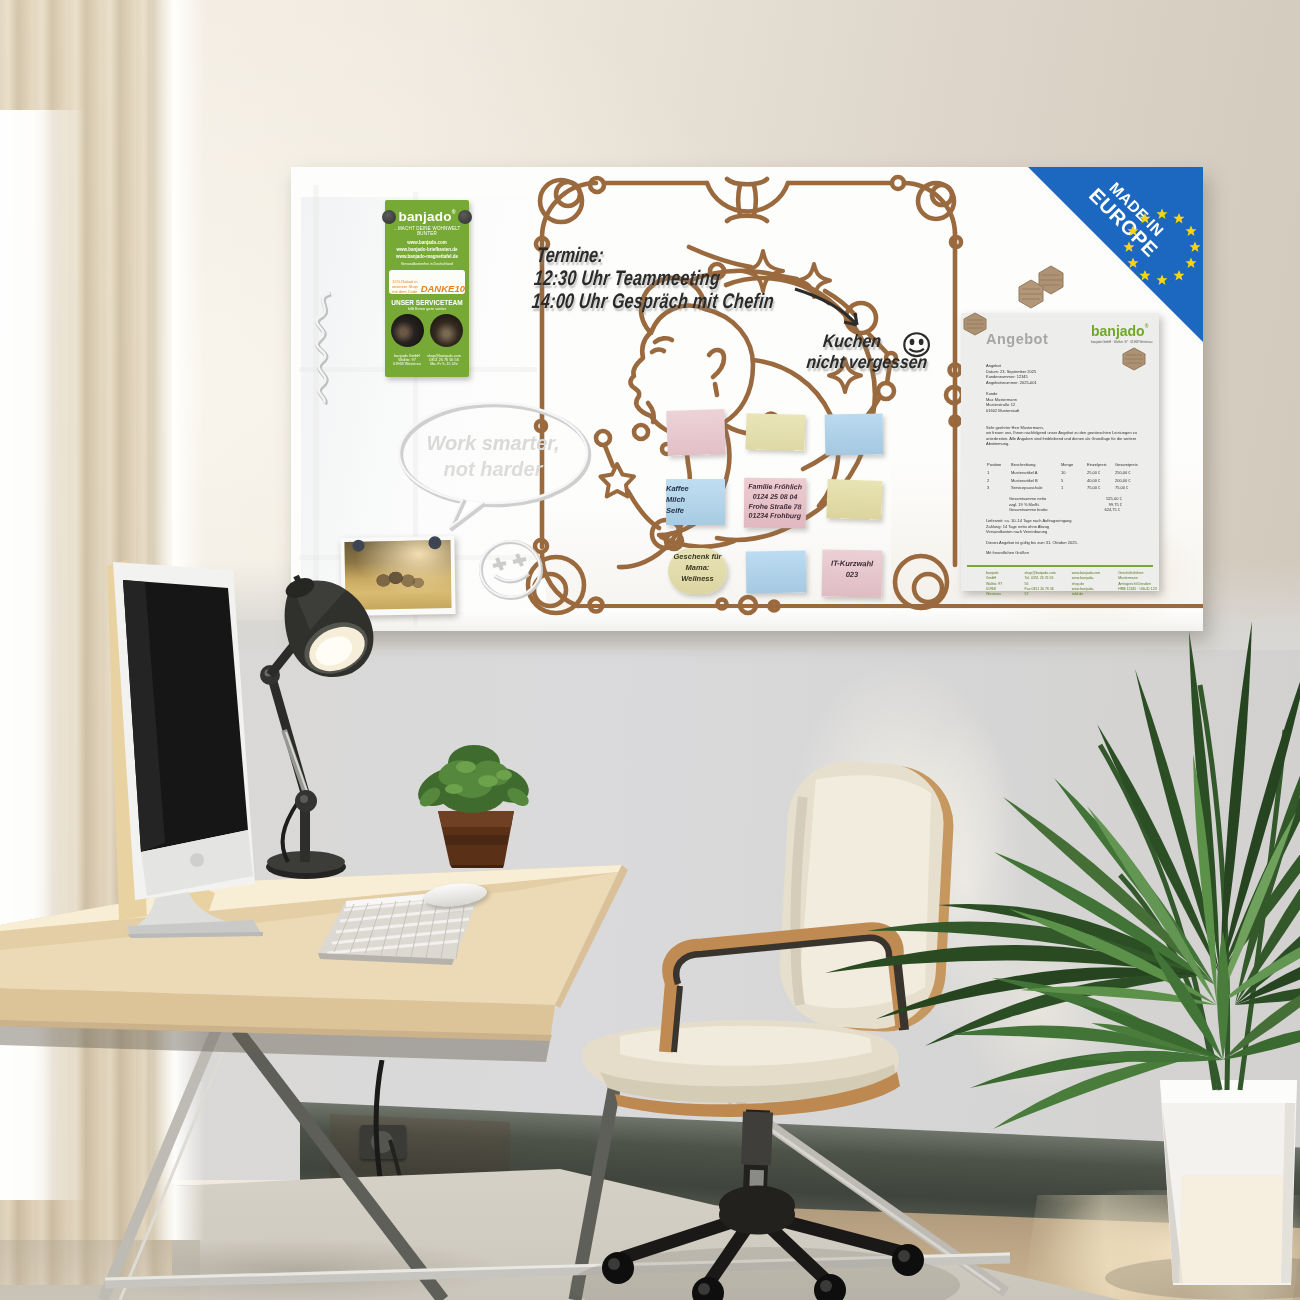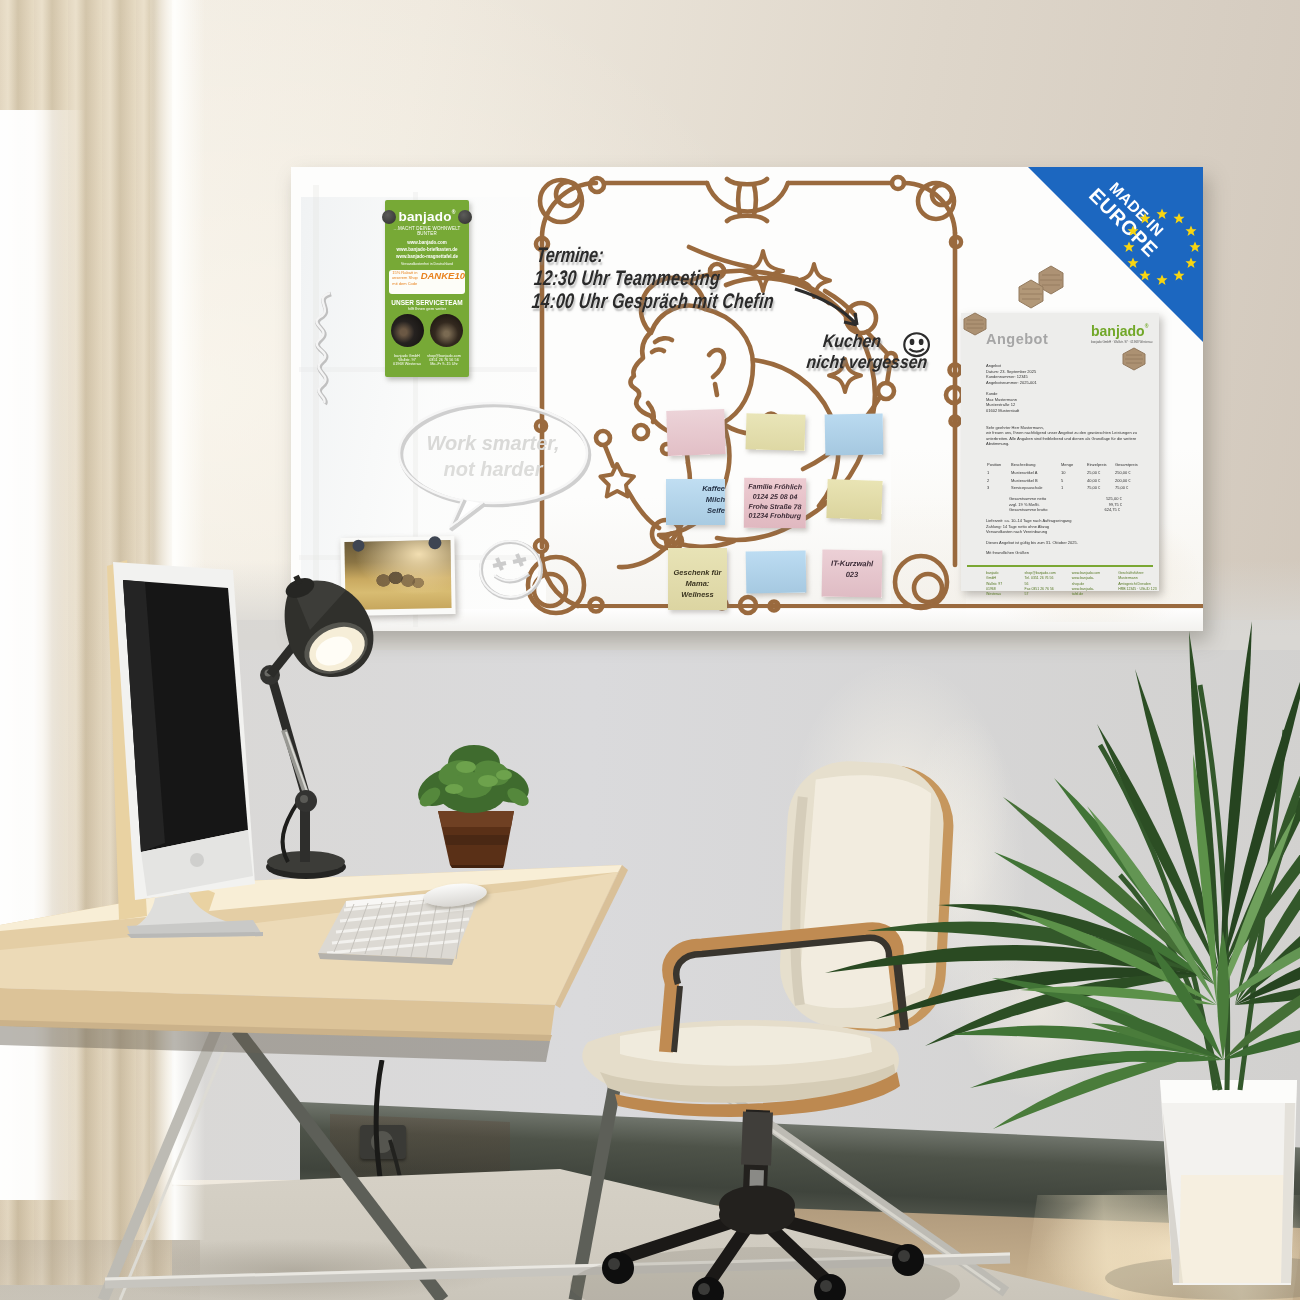--- a/index.html
+++ b/index.html
@@ -217,21 +217,21 @@
     <path d="M 9 19.5 Q 17 26 25 19.5"></path>
   </g>
 </svg>
 
 <div class="abs" style="left:385px;top:200px;width:84px;height:177px;background:#77a936;
   box-shadow:2px 3px 5px rgba(100,100,90,.4);border-radius:2px;color:#fff;text-align:center;overflow:hidden;">
   <div style="font-size:13.5px;font-weight:bold;margin-top:9px;letter-spacing:.2px;">banjado<span style="font-size:5px;vertical-align:top;">®</span></div>
   <div style="font-size:4.5px;margin-top:2px;letter-spacing:.2px;">...MACHT DEINE WOHNWELT BUNTER</div>
   <div style="font-size:4.5px;font-weight:bold;margin-top:4px;line-height:1.5;">www.banjado.com<br>www.banjado-briefkasten.de<br>www.banjado-magnettafel.de</div>
   <div style="font-size:3.5px;margin-top:2px;">Versandkostenfrei in Deutschland</div>
-  <div style="margin:4px 4px 0 4px;background:#fdfdf8;border-radius:3px;height:24px;display:flex;align-items:flex-start;">
+  <div style="margin:4px 4px 0 4px;background:#fdfdf8;border-radius:3px;height:24px;display:flex;align-items:flex-end;">
     <div style="font-size:4px;color:#e8821e;width:34px;line-height:1.3;">15% Rabatt in unserem Shop mit dem Code</div>
     <div style="font-size:9.5px;color:#e8821e;font-weight:bold;font-style:italic;">DANKE10</div>
   </div>
   <div style="font-size:6.5px;font-weight:bold;margin-top:5px;">UNSER SERVICETEAM</div>
   <div style="font-size:4px;">hilft Ihnen gern weiter</div>
   <div style="margin-top:3px;">
     <span style="display:inline-block;width:33px;height:33px;border-radius:50%;background:radial-gradient(circle at 38% 55%, #6b5844 12%, #262220 40%, #0f0d0a 100%);margin-right:2px;"></span>
     <span style="display:inline-block;width:33px;height:33px;border-radius:50%;background:radial-gradient(circle at 50% 60%, #7a6a52 10%, #33291f 45%, #14100c 100%);"></span>
   </div>
   <div style="font-size:3.8px;margin-top:3px;display:flex;justify-content:space-around;padding:0 5px;">
@@ -288,29 +288,29 @@
   <div class="abs" style="left:88px;top:0px;width:13px;height:13px;border-radius:50%;background:#3e4552;"></div>
 </div>
 
 <div class="abs" style="left:667px;top:410px;width:58px;height:45px;background:linear-gradient(180deg,#ecd3d8,#e2bfc6);box-shadow:2px 3px 4px rgba(120,115,105,.35);transform:rotate(-2deg);"></div>
 
 <div class="abs" style="left:746px;top:414px;width:59px;height:36px;background:linear-gradient(180deg,#e9e5b8,#ded8a4);box-shadow:2px 3px 4px rgba(120,115,105,.35);transform:rotate(1.5deg);"></div>
 
 <div class="abs" style="left:825px;top:414px;width:58px;height:41px;background:linear-gradient(180deg,#badaf0,#a5c8e0);box-shadow:2px 3px 4px rgba(120,115,105,.35);transform:rotate(-1deg);"></div>
 
 <div class="abs" style="left:666px;top:479px;width:59px;height:41px;background:linear-gradient(180deg,#c0def2,#a8cbe2);box-shadow:2px 3px 4px rgba(120,115,105,.35);
-  font-style:italic;font-weight:bold;color:#253246;font-size:7.5px;text-align:right;line-height:1.45;padding-top:5px;">Kaffee<br>Milch<br>Seife</div>
+  font-style:italic;font-weight:bold;color:#253246;font-size:7.5px;text-align:left;line-height:1.45;padding-top:5px;">Kaffee<br>Milch<br>Seife</div>
 
 <div class="abs" style="left:744px;top:478px;width:62px;height:46px;background:linear-gradient(180deg,#edccd2,#e0b8c0);box-shadow:2px 3px 4px rgba(120,115,105,.35);transform:rotate(.5deg);
   font-style:italic;font-weight:bold;color:#3a2a35;font-size:7px;text-align:center;line-height:1.4;padding-top:4px;">Familie Fröhlich<br>0124 25 08 04<br>Frohe Straße 78<br>01234 Frohburg</div>
 
 <div class="abs" style="left:827px;top:480px;width:55px;height:39px;background:linear-gradient(180deg,#e9e4b4,#dbd49e);box-shadow:2px 3px 4px rgba(120,115,105,.35);transform:rotate(2deg);"></div>
 
 <div class="abs" style="left:668px;top:548px;width:59px;height:42px;background:linear-gradient(180deg,#e8e3b6,#dcd5a2);box-shadow:2px 3px 4px rgba(120,115,105,.35);
-  font-style:italic;font-weight:bold;color:#3a3420;font-size:7.5px;text-align:center;line-height:1.45;padding-top:20px;">Geschenk für<br>Mama:<br>Wellness</div>
+  font-style:italic;font-weight:bold;color:#3a3420;font-size:7.5px;text-align:center;line-height:1.45;padding-top:4px;border-radius:23px;">Geschenk für<br>Mama:<br>Wellness</div>
 
 <div class="abs" style="left:746px;top:551px;width:60px;height:42px;background:linear-gradient(180deg,#bcdcf2,#a6c9e1);box-shadow:2px 3px 4px rgba(120,115,105,.35);transform:rotate(-1deg);"></div>
 
 <div class="abs" style="left:822px;top:550px;width:60px;height:39px;background:linear-gradient(180deg,#ecd0d6,#dfbcc4);box-shadow:2px 3px 4px rgba(120,115,105,.35);transform:rotate(1deg);
   font-style:italic;font-weight:bold;color:#3a2a35;font-size:7.5px;text-align:center;line-height:1.5;padding-top:8px;">IT-Kurzwahl<br>023</div>
 
 <div class="abs" style="left:961px;top:313px;width:198px;height:278px;background:#ededeb;
   box-shadow:3px 4px 8px rgba(100,95,88,.4);">
   <div class="abs" style="left:25px;top:18px;font-size:14.5px;font-weight:bold;color:#a6a6a6;letter-spacing:.5px;">Angebot</div>
   <div class="abs" style="left:130px;top:10px;font-size:14px;font-weight:bold;color:#72a829;">banjado<span style="font-size:5px;vertical-align:top;">®</span></div>

